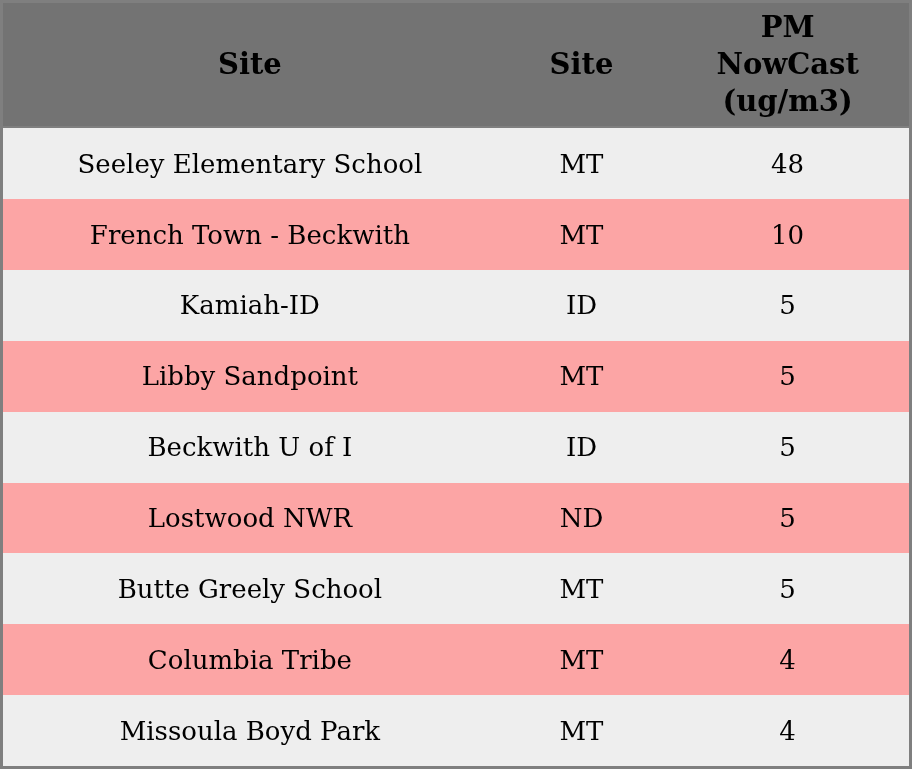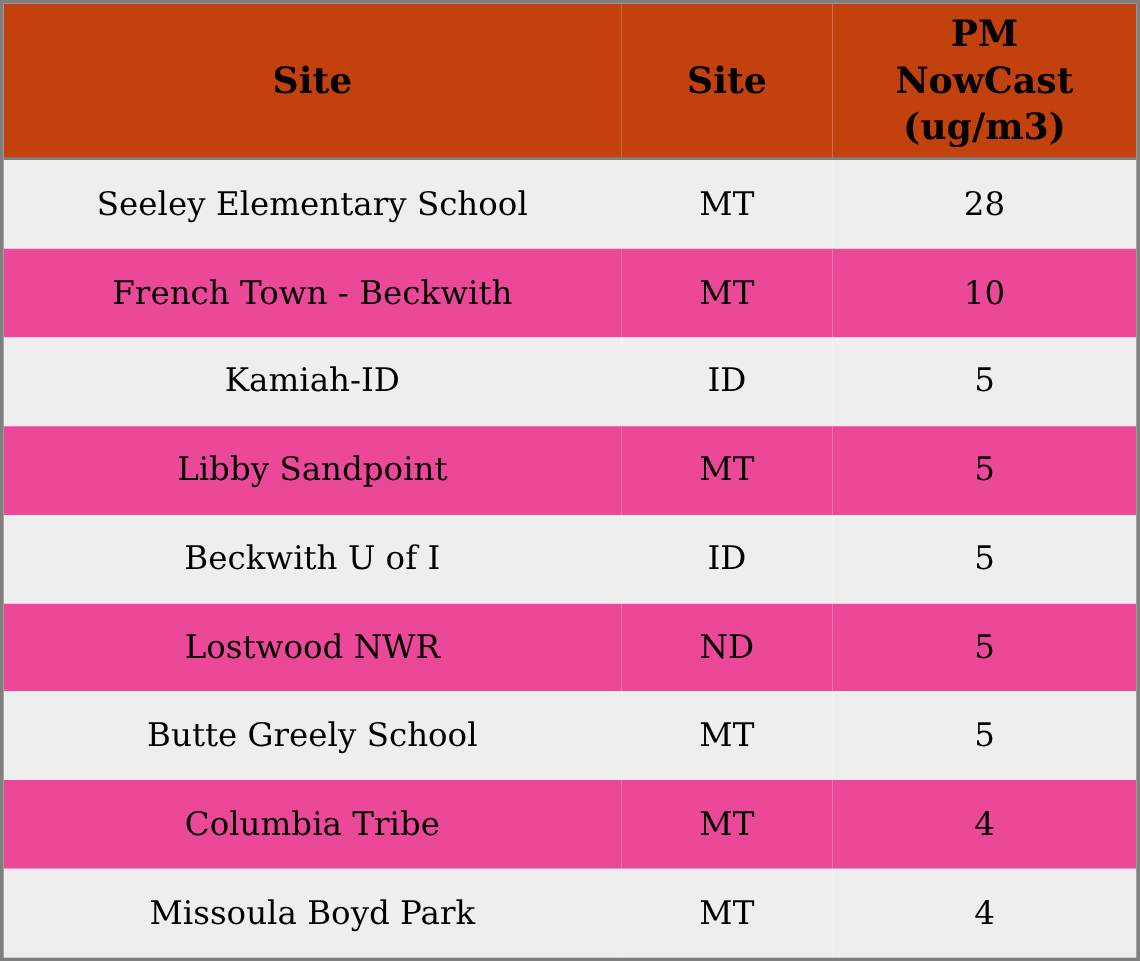--- a/index.html
+++ b/index.html
@@ -20,37 +20,37 @@
     height: 100%;
     border-collapse: collapse;
     table-layout: fixed;
     font-family: "DejaVu Serif", "Liberation Serif", serif;
     color: #000000;
   }
   col.col-site  { width: 54.5%; }
   col.col-state { width: 18.7%; }
   col.col-pm    { width: 26.8%; }
   thead th {
-    background: #c2410c;
+    background: #737373;
     border-bottom: 2px solid #7f7f7f;
     height: 123px;
     font-size: 29px;
     font-weight: bold;
     text-align: center;
     vertical-align: middle;
     padding: 0;
     line-height: 1.28;
   }
   tbody td {
     height: 58px;
     font-size: 26px;
     text-align: center;
     vertical-align: middle;
     padding: 0;
-    background: #ec4899;
+    background: #fca5a5;
   }
   tbody tr:nth-child(odd) td {
     background: #eeeeee;
   }
   .hdr-line { display: block; }
 </style>
 </head>
 <body>
 
 <div class="table-frame">
@@ -68,21 +68,21 @@
           <span class="hdr-line">PM</span>
           <span class="hdr-line">NowCast</span>
           <span class="hdr-line">(ug/m3)</span>
         </th>
       </tr>
     </thead>
     <tbody>
       <tr>
         <td>Seeley Elementary School</td>
         <td>MT</td>
-        <td>28</td>
+        <td>48</td>
       </tr>
       <tr>
         <td>French Town - Beckwith</td>
         <td>MT</td>
         <td>10</td>
       </tr>
       <tr>
         <td>Kamiah-ID</td>
         <td>ID</td>
         <td>5</td>

